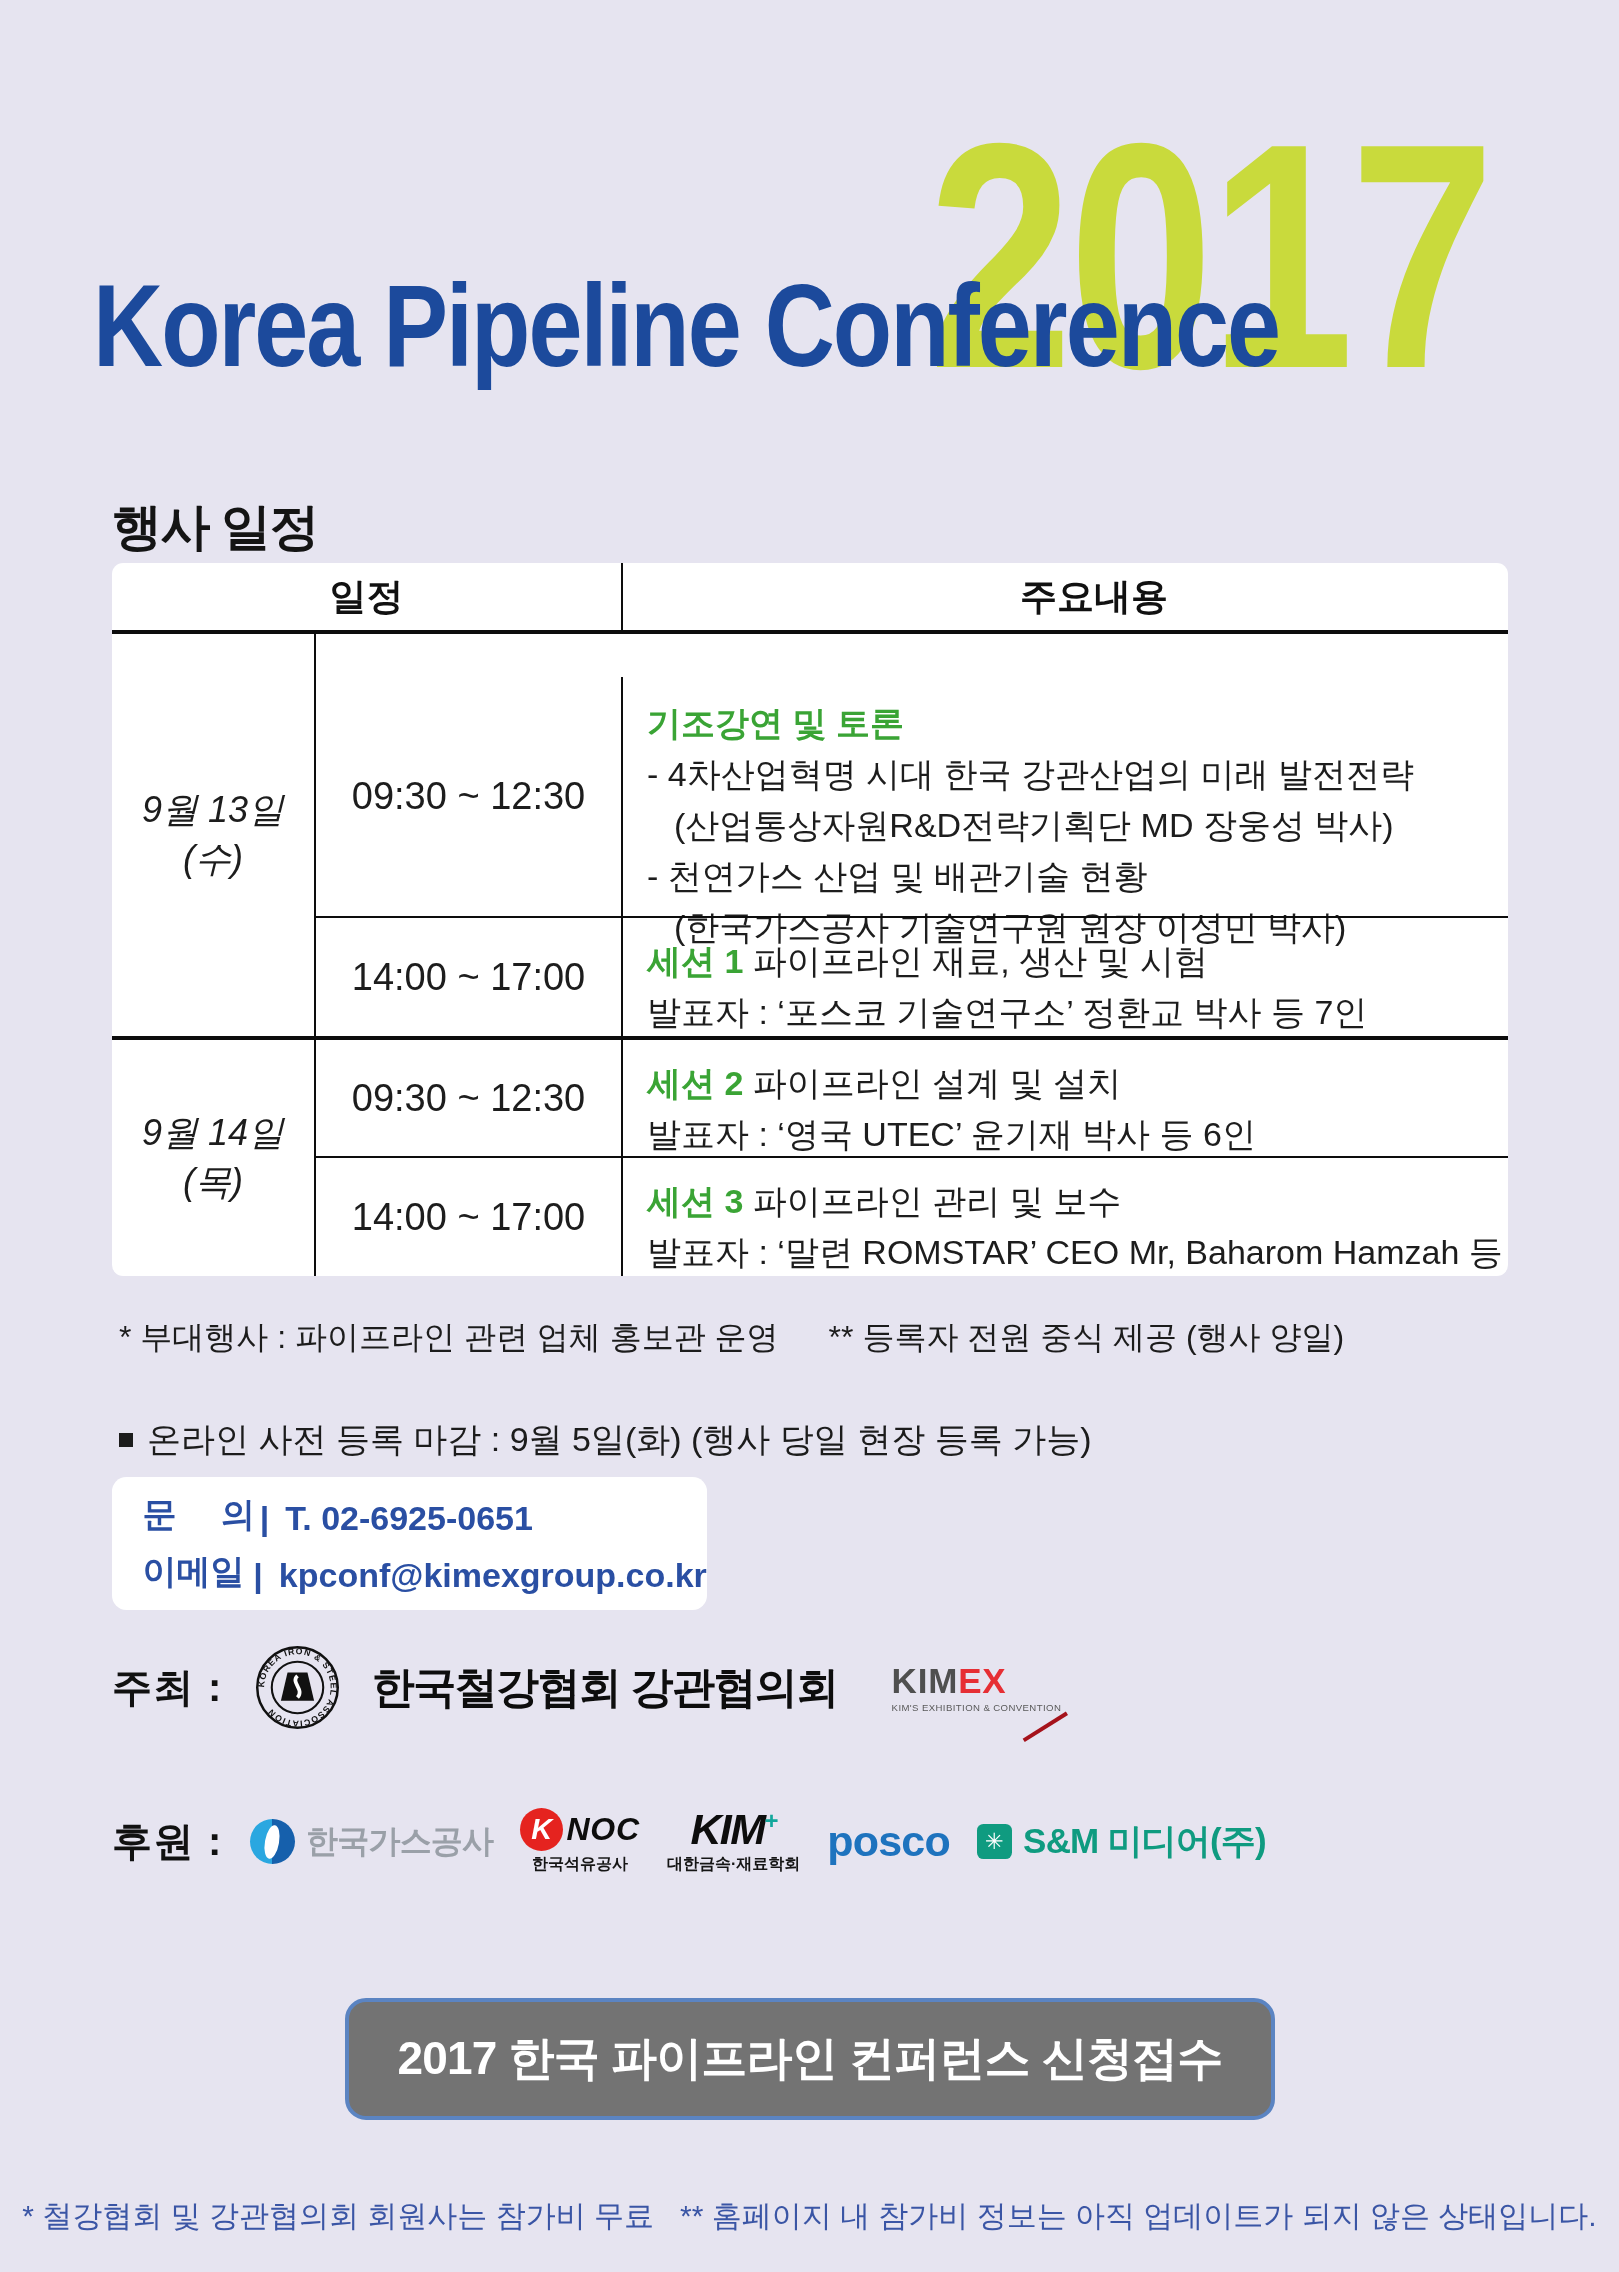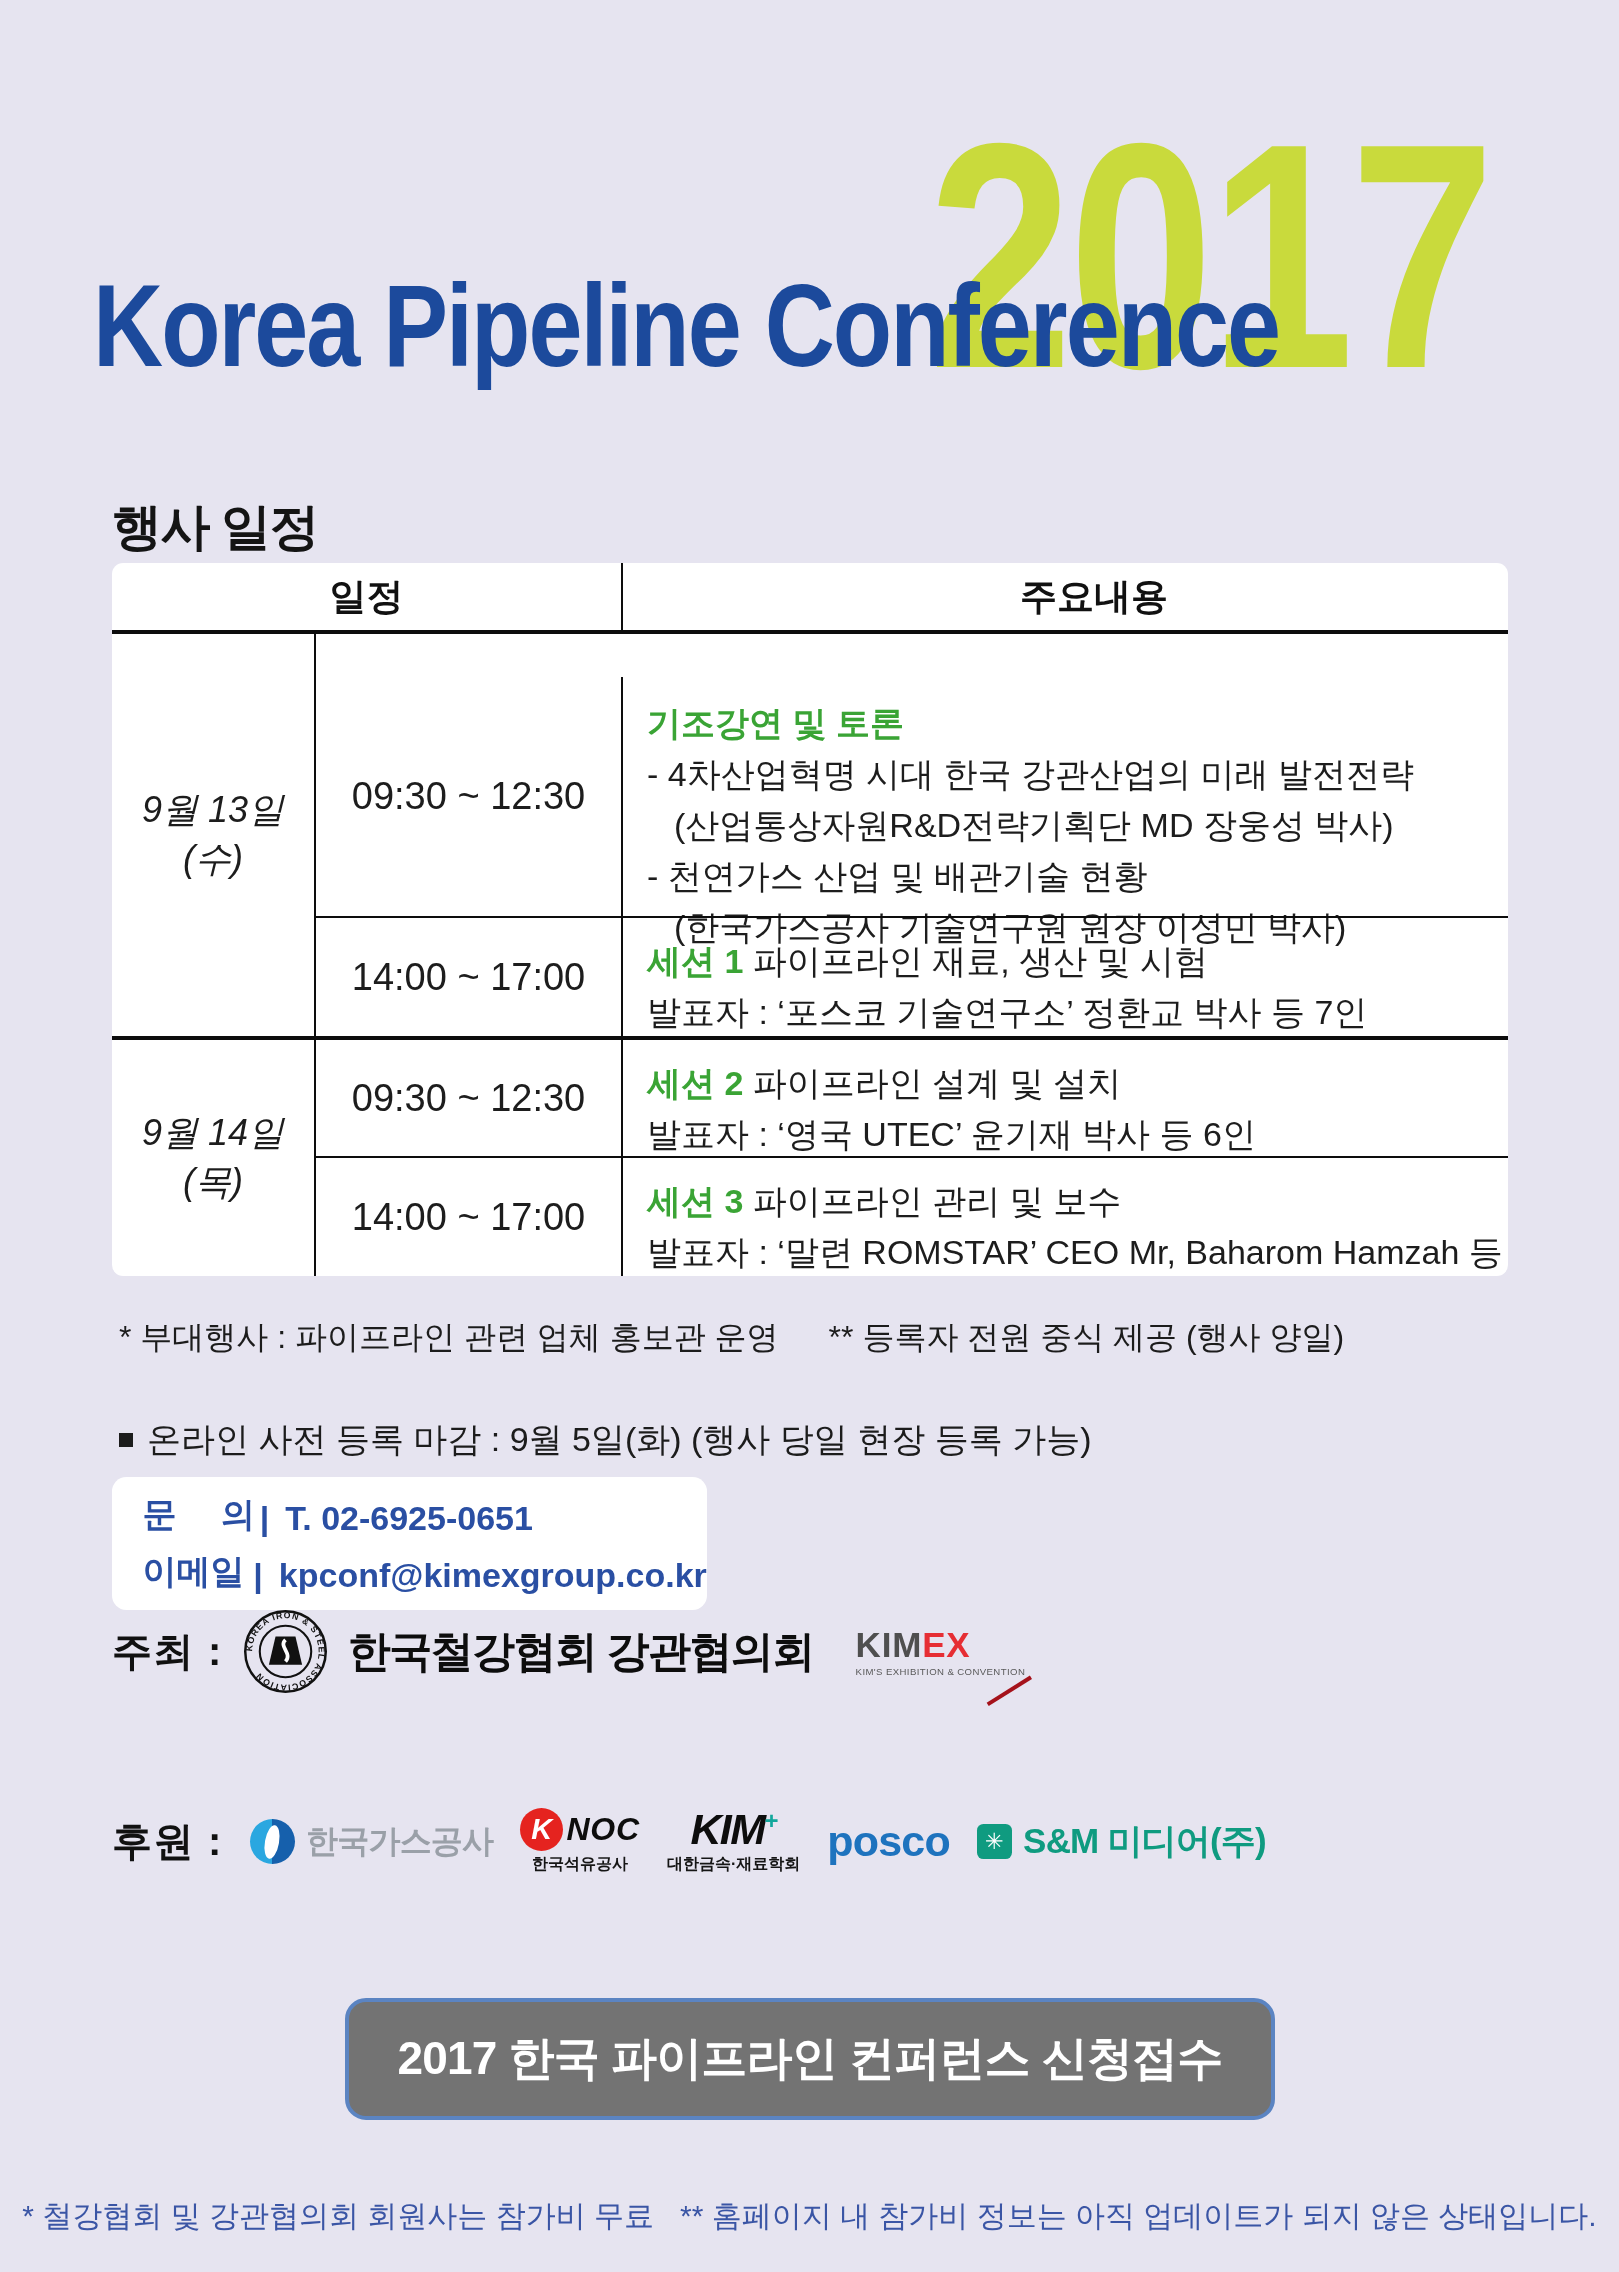--- a/index.html
+++ b/index.html
@@ -96,22 +96,22 @@
     display:flex;flex-direction:column;justify-content:center;gap:11.2px;
     padding-left:30.5px;box-sizing:border-box;
     color:#2a4fa3;font-size:34px;font-weight:bold;white-space:nowrap;
   }
   .contact-line{display:flex;align-items:flex-end;}
   .c-label{display:inline-block;min-width:106px;}
   .c-label.inquiry{word-spacing:35px;}
   .c-div{margin:0 16px 0 4.8px;}
   
   .host-row{
-    position:absolute;left:112px;top:1608px;height:87px;
-    display:flex;align-items:center;gap:21px;white-space:nowrap;
+    position:absolute;left:112px;top:1644px;height:87px;
+    display:flex;align-items:center;gap:33px;white-space:nowrap;
   }
   .row-label{font-size:40px;font-weight:bold;color:#111;letter-spacing:1.6px;}
   .host-name{font-size:43px;font-weight:bold;color:#0d0d0d;letter-spacing:-1.6px;}
   .seal{width:83px;height:83px;flex:0 0 auto;}
   .kimex{margin-left:21px;display:flex;flex-direction:column;line-height:1;position:relative;}
   .kimex-word{font-size:35px;font-weight:bold;letter-spacing:0.8px;}
   .kimex-word .kim{color:#4f4f4f;}
   .kimex-word .ex{color:#e62e34;}
   .kimex-tag{font-size:9.6px;color:#5a5a5a;letter-spacing:0.4px;margin-top:4.8px;}
   .kimex-swoosh{position:absolute;right:-6.4px;bottom:-3.2px;width:51px;height:4px;background:#a5121b;transform:rotate(-32deg);transform-origin:right bottom;}

